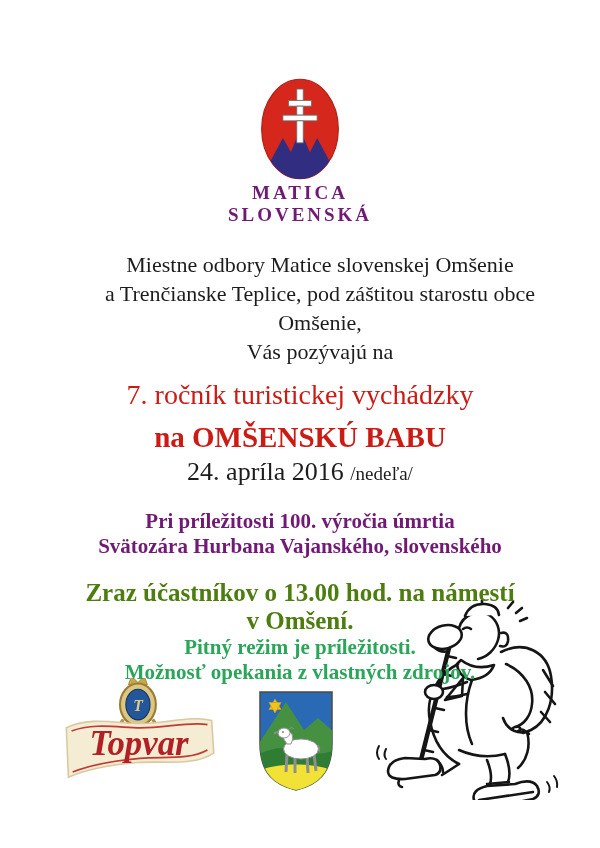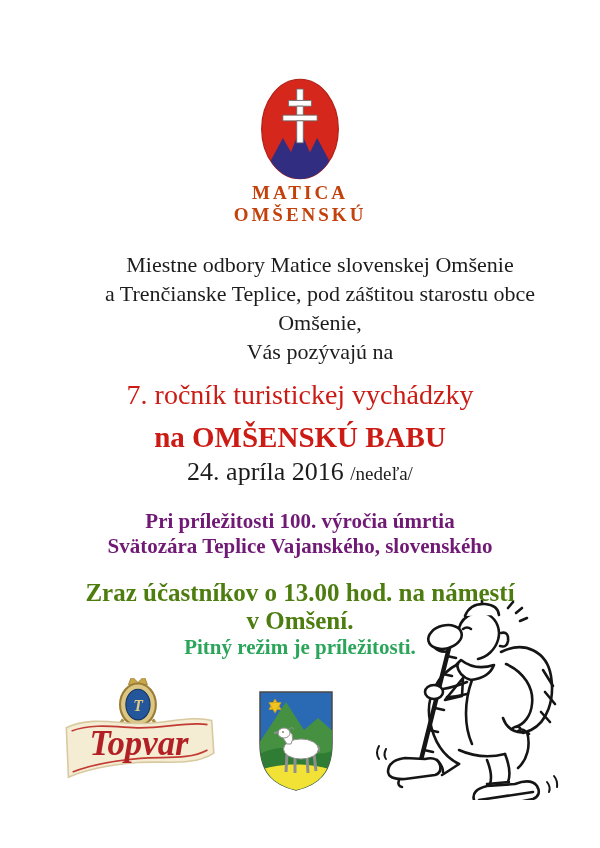--- a/index.html
+++ b/index.html
@@ -9,21 +9,21 @@
     margin:0 auto;
     background:#ffffff;
     font-family:"Liberation Serif", serif;
     overflow:hidden;
   }
   .center-text{position:absolute;left:0;width:600px;text-align:center;}
 
   
   .logo-emblem{position:absolute;left:254px;top:76px;}
   .logo-title{position:absolute;left:0;top:182px;width:600px;text-align:center;
-    color:#c2410c;font-weight:bold;font-size:19px;line-height:22px;letter-spacing:3px;}
+    color:#701a75;font-weight:bold;font-size:19px;line-height:22px;letter-spacing:3px;}
 
   
   .intro{top:250px;color:#1c1c1c;font-size:22px;line-height:29px;padding-left:20px;}
 
   
   .headline1{top:379px;color:#cc1b15;font-weight:normal;font-size:28px;}
   .headline2{top:421px;color:#cc1b15;font-weight:bold;font-size:29px;}
   .date-line{top:457px;color:#1c1c1c;font-size:26px;}
   .date-note{font-size:19px;margin-top:46px;}
 
@@ -64,50 +64,51 @@
       <polygon points="46,16 54,16 54,30 46,30"></polygon>
       <polygon points="36,30 64,30 64,37 36,37"></polygon>
       <polygon points="46,37 54,37 54,48 46,48"></polygon>
       <polygon points="29,48 71,48 71,55 29,55"></polygon>
       <polygon points="46,55 54,55 54,82 46,82"></polygon>
     </g>
   </svg>
 
   <div class="logo-title">
     <div>MATICA</div>
-    <div>OMŠENSKÚ</div>
+    <div>SLOVENSKÁ</div>
   </div>
 
   <div class="center-text intro">
     <div>Miestne odbory Matice slovenskej Omšenie</div>
     <div>a Trenčianske Teplice, pod záštitou starostu obce</div>
     <div>Omšenie,</div>
     <div>Vás pozývajú na</div>
   </div>
 
   <div class="center-text headline1">7. ročník turistickej vychádzky</div>
   <div class="center-text headline2">na OMŠENSKÚ BABU</div>
 
   <div class="center-text date-line">
     <span>24. apríla 2016</span>
     <span class="date-note">/nedeľa/</span>
   </div>
 
   <div class="center-text occasion">
     <div>Pri príležitosti 100. výročia úmrtia</div>
-    <div>Svätozára Teplice Vajanského, slovenského</div>
+    <div>Svätozára Hurbana Vajanského, slovenského</div>
   </div>
 
   <div class="center-text meeting">
     <div>Zraz účastníkov o 13.00 hod. na námestí</div>
     <div>v Omšení.</div>
   </div>
 
   <div class="center-text notes">
     <div>Pitný režim je príležitosti.</div>
+    <div>Možnosť opekania z vlastných zdrojov.</div>
   </div>
 
   <svg class="hiker" width="200" height="200" viewBox="0 0 200 200" aria-hidden="true" fill="none" stroke="#151515" stroke-width="2.6" stroke-linecap="round" stroke-linejoin="round">
 
     <g>
       <line x1="76" y1="40" x2="44" y2="168" stroke-width="4.5"></line>
       <line x1="72" y1="56" x2="81" y2="58"></line>
       <line x1="68" y1="74" x2="77" y2="76"></line>
       <line x1="60" y1="108" x2="69" y2="110"></line>
       <line x1="54" y1="130" x2="63" y2="132"></line>

